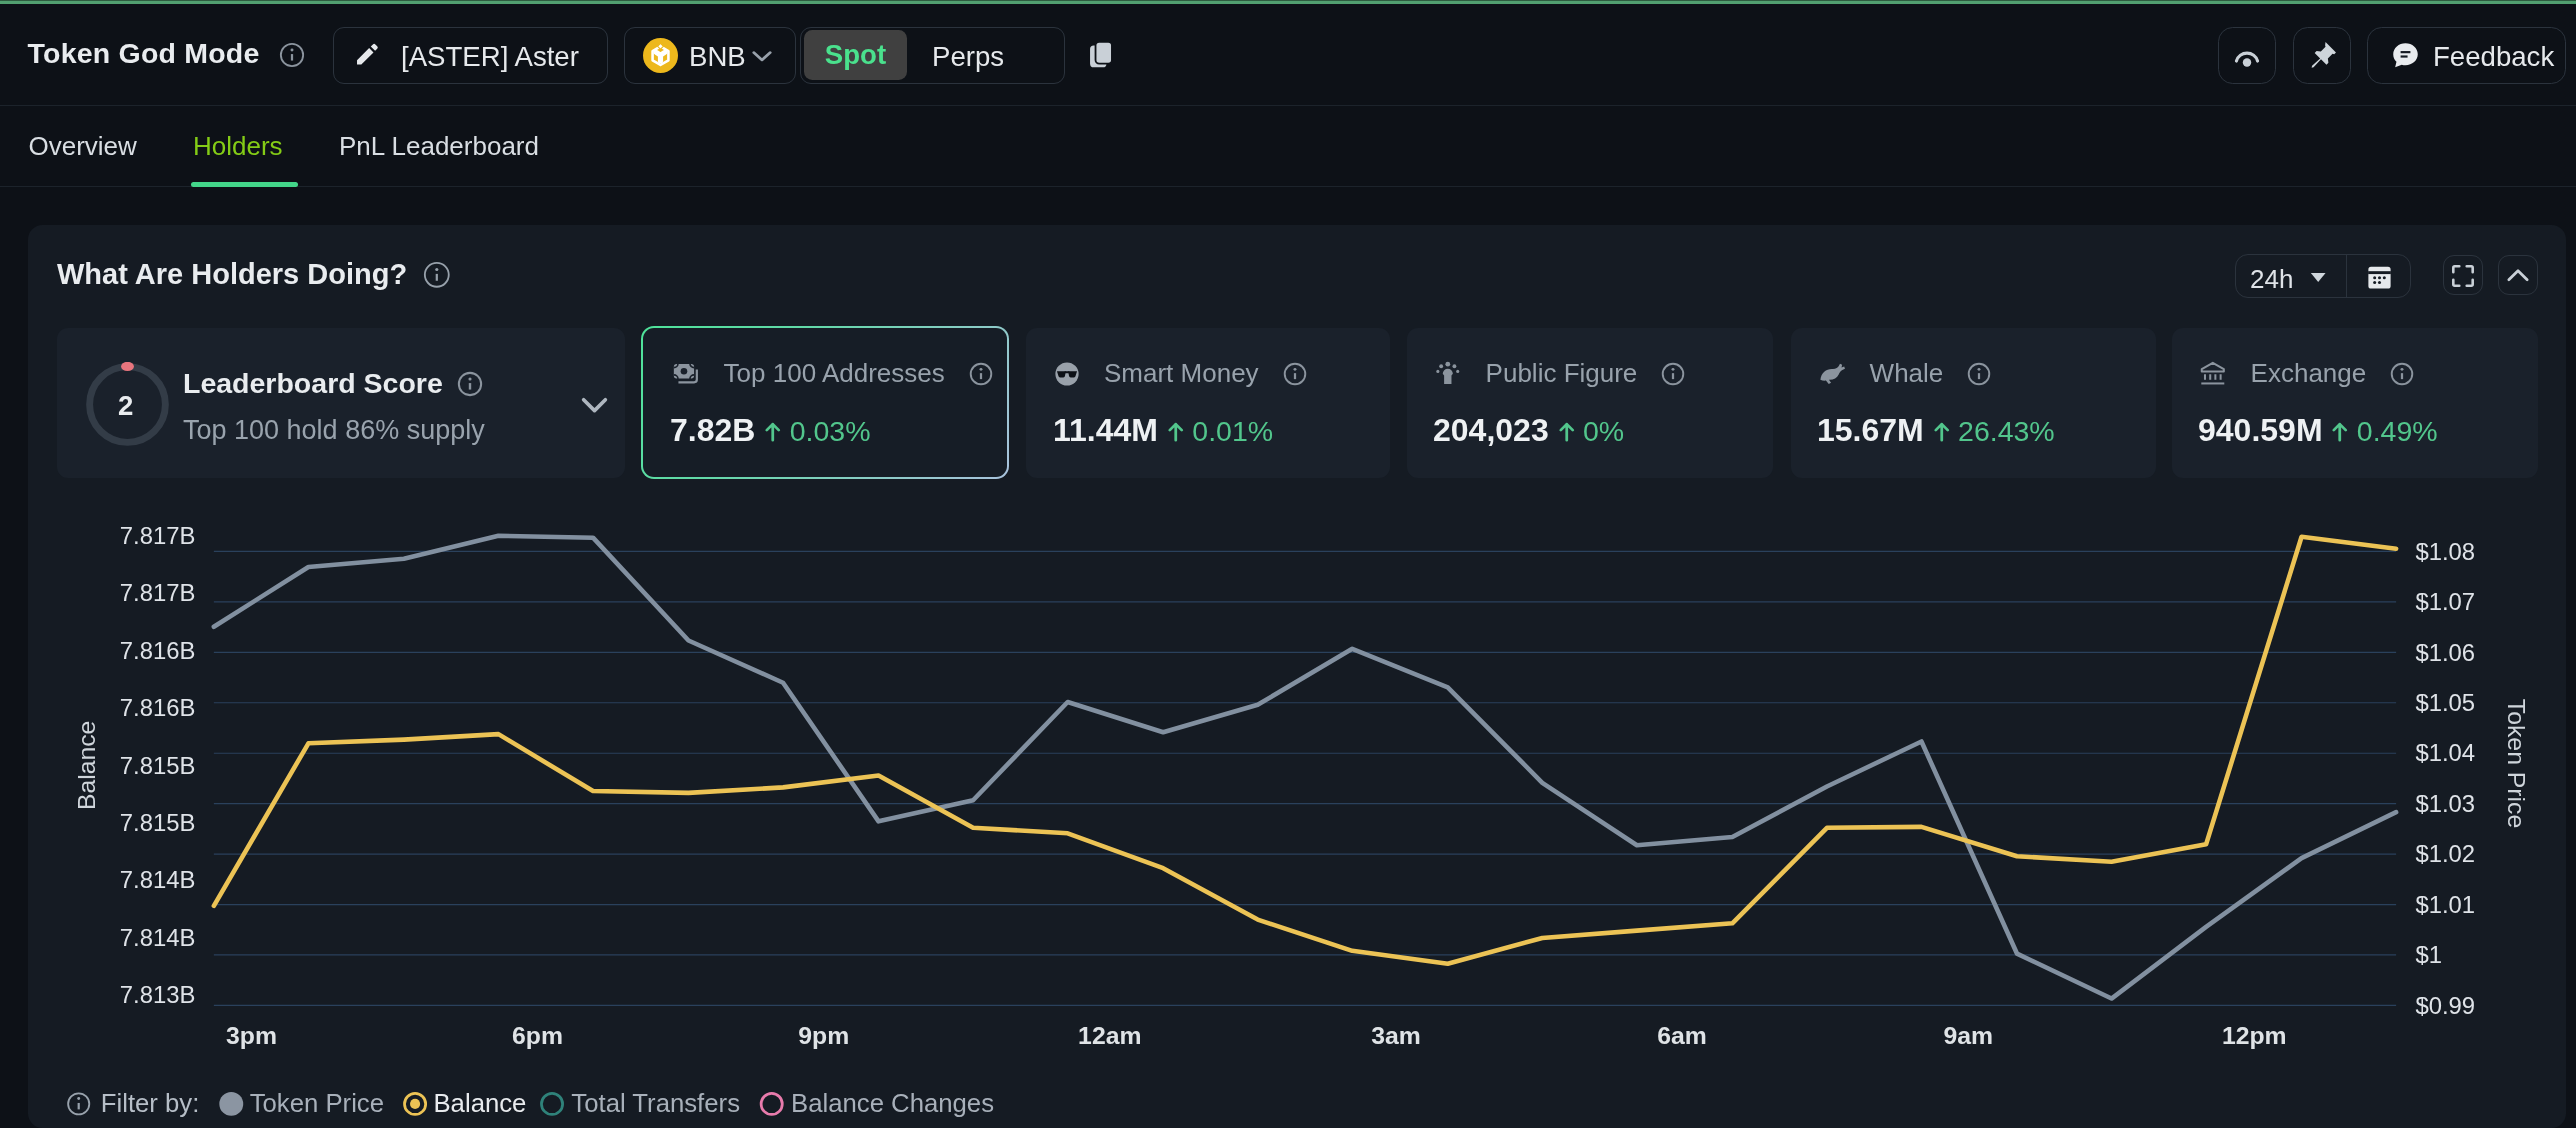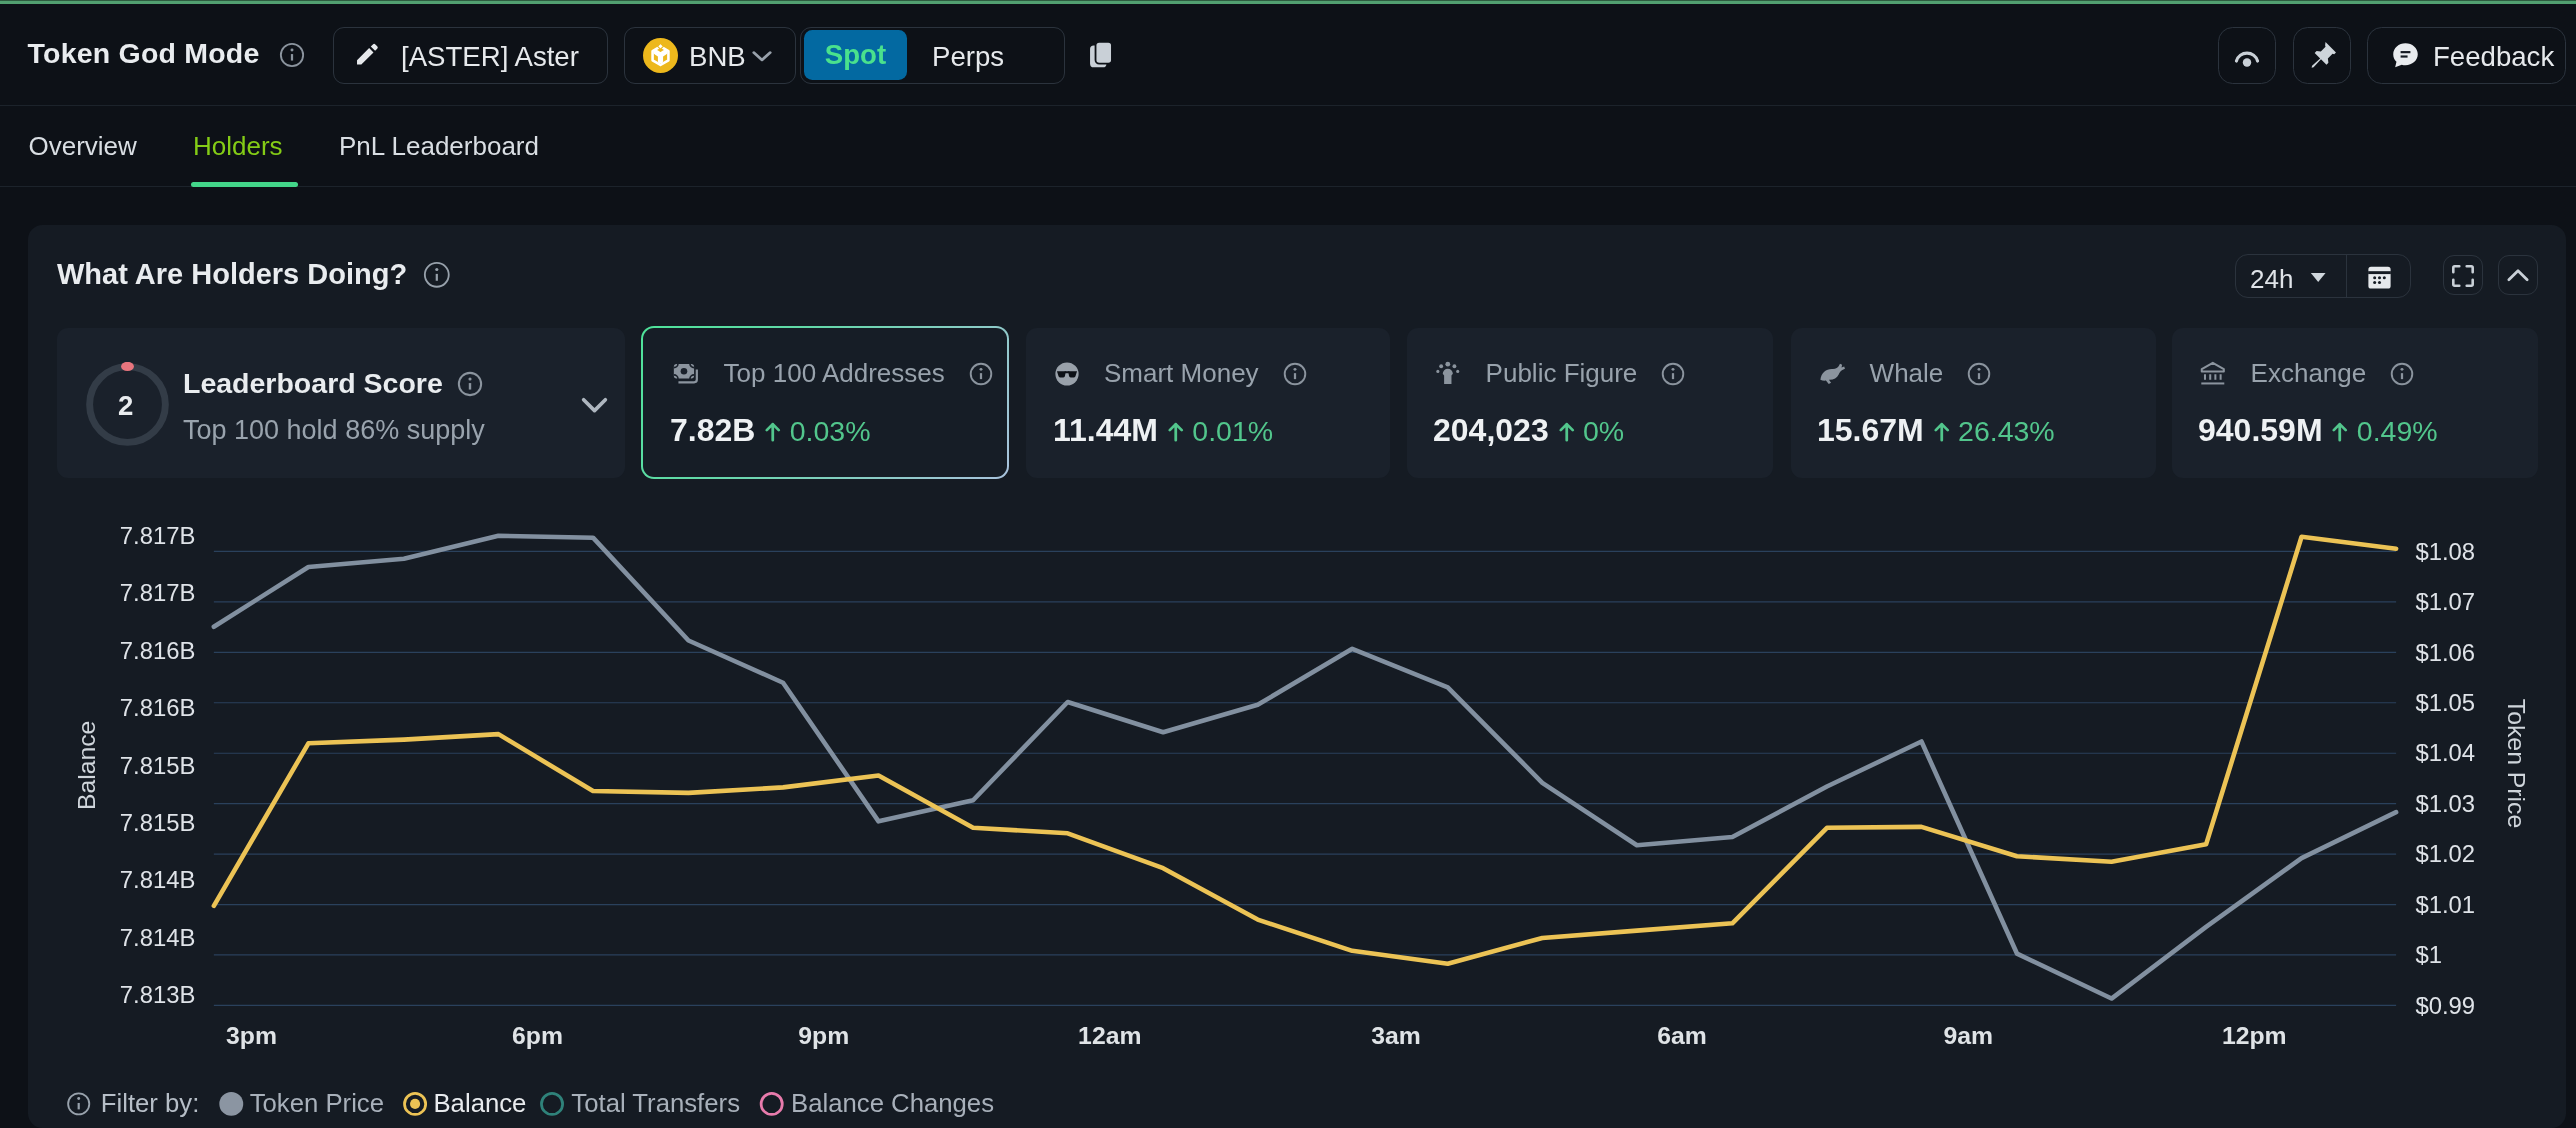--- a/index.html
+++ b/index.html
@@ -5,21 +5,21 @@
   * { margin:0; padding:0; box-sizing:border-box; }
   html,body { width:2576px; height:1128px; background:#0d1117; overflow:hidden;
     font-family:"Liberation Sans", sans-serif; }
   .abs { position:absolute; }
   .topline { position:absolute; left:0; top:0; width:2576px; height:3.7px; background:linear-gradient(180deg,#2e5c41 0%,#2e5c41 30%,#519f70 30%,#519f70 100%); }
   
   .hdr { position:absolute; left:0; top:3.7px; width:2576px; height:102px; border-bottom:0.9px solid #1c232b; }
   .h1 { position:absolute; left:27.6px; top:37px; font-size:28.5px; font-weight:700; color:#e9ecef; letter-spacing:0.2px; }
   .btn { position:absolute; border:1.4px solid #2b333d; border-radius:11px; }
   .btxt { font-size:27.6px; color:#e6e9ec; }
-  .seg-spot { position:absolute; background:#0369a1; border-radius:8.3px; display:flex; align-items:center; justify-content:center; }
+  .seg-spot { position:absolute; background:#404040; border-radius:8.3px; display:flex; align-items:center; justify-content:center; }
   
   .tabs { position:absolute; left:0; top:106px; width:2576px; height:81px; border-bottom:0.9px solid #1c232b; }
   .tab { position:absolute; top:106px; height:81px; display:flex; align-items:center; font-size:26px; color:#d9dee3; }
   .tab.active { color:#84cc16; }
   .underline { position:absolute; left:191px; top:182px; width:107px; height:4.6px; background:#43d68a; border-radius:2.8px; }
   
   .card { position:absolute; left:27.6px; top:225px; width:2538px; height:903px; background:#151b23; border-radius:14.7px; }
   
   .mc { position:absolute; top:328px; height:150px; background:#1a212b; border-radius:11px; }
   .trow { position:absolute; top:358px; display:flex; align-items:center; gap:24px; }

